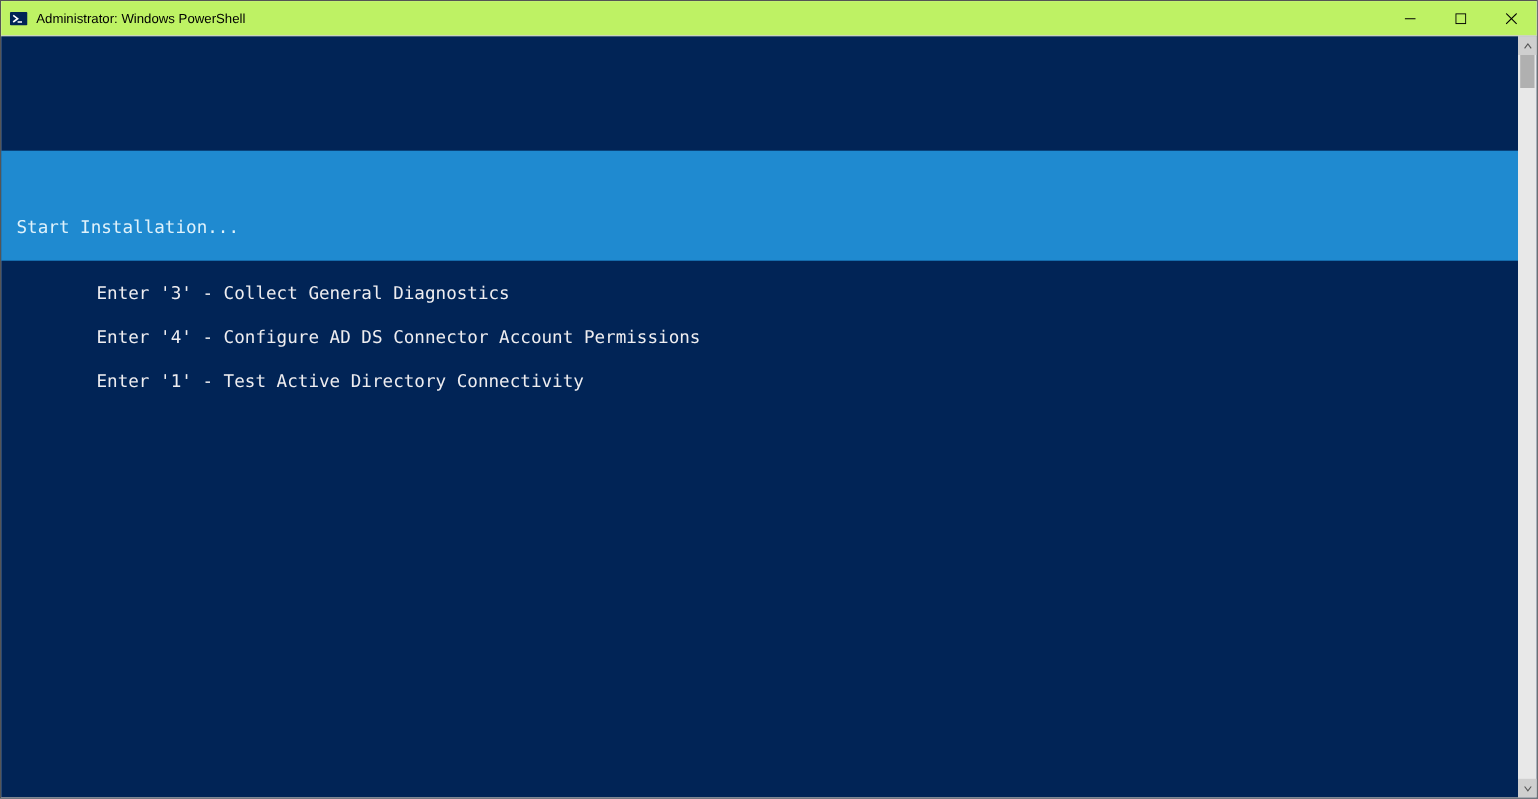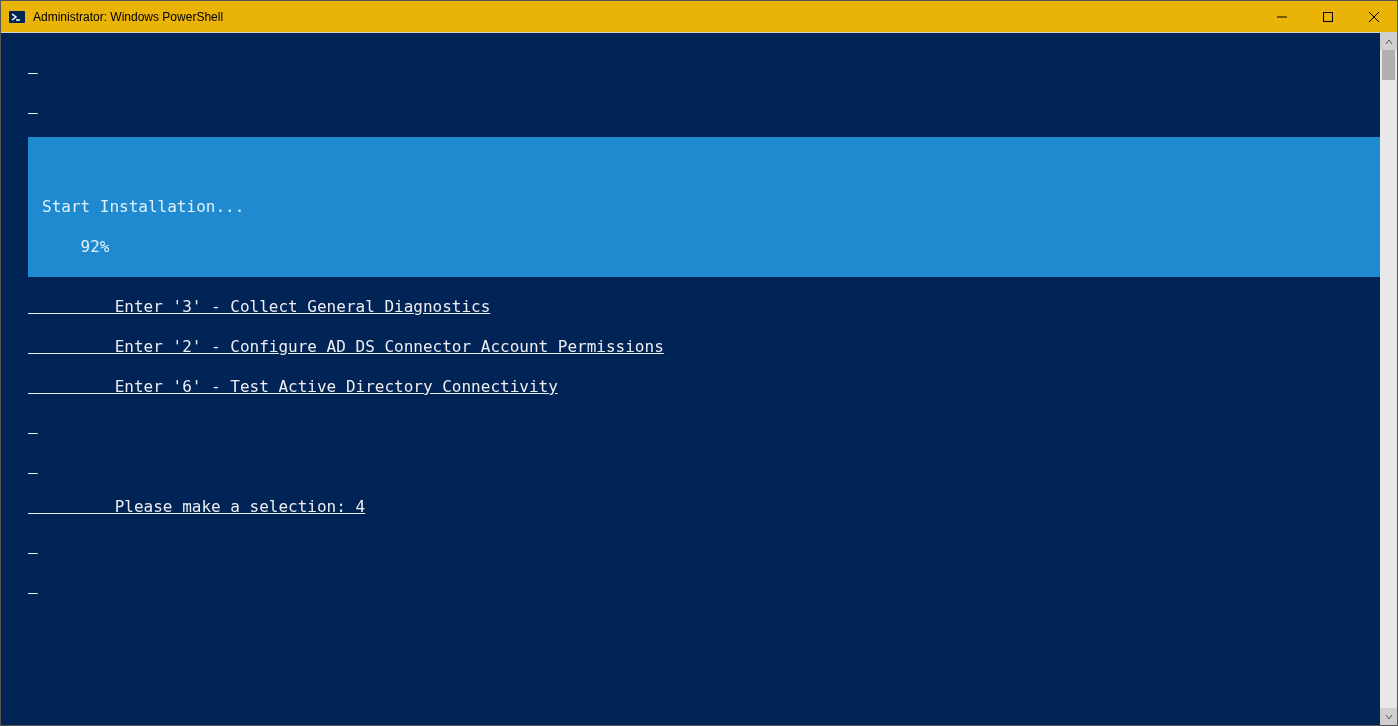--- a/index.html
+++ b/index.html
@@ -10,21 +10,21 @@
     body {
       font-family: "Segoe UI", Tahoma, sans-serif;
       background: #ffffff;
       width: 1398px;
       height: 726px;
       overflow: hidden;
       border: 1px solid #555;
     }
     .titlebar {
       height: 32px;
-      background: #eab308;
+      background: #bef264;
       display: flex;
       align-items: center;
       border-bottom: 1px solid #d0d0d0;
     }
     .titlebar-icon {
       width: 16px;
       height: 16px;
       margin-left: 8px;
       margin-right: 8px;
       display: inline-flex;
@@ -52,21 +52,20 @@
       background: transparent;
       border: none;
       cursor: pointer;
     }
     .console-wrapper {
       position: relative;
       width: 100%;
       height: calc(100% - 32px);
       background: #012456;
       display: flex;
-      padding-left: 27px;
     }
     .console {
       flex: 1;
       font-family: Consolas, "Lucida Console", monospace;
       font-size: 16px;
       line-height: 20px;
       color: #eeedf0;
       white-space: pre;
       overflow: hidden;
       padding-top: 4px;
@@ -83,21 +82,20 @@
     .progress-pct,
     .progress-bar-line {
       padding-left: 14px;
       height: 20px;
     }
     .menu-line,
     .prompt-line,
     .plain-line {
       height: 20px;
       padding-left: 0;
-      text-decoration: underline;
     }
     .scrollbar {
       width: 17px;
       background: #e8e8e8;
       position: relative;
     }
     .scroll-up, .scroll-down {
       position: absolute;
       left: 0;
       width: 17px;
@@ -153,28 +151,26 @@
   </div>
 </div>
 
 <div class="console-wrapper">
   <div class="console">
 <div class="plain-line"> </div>
 <div class="plain-line"> </div>
 <div class="progress-block">
 <div class="blank"></div>
 <div class="progress-title">Start Installation...</div>
-<div class="progress-pct">    92%</div>
 </div>
 <div class="menu-line">         Enter '3' - Collect General Diagnostics</div>
-<div class="menu-line">         Enter '2' - Configure AD DS Connector Account Permissions</div>
-<div class="menu-line">         Enter '6' - Test Active Directory Connectivity</div>
+<div class="menu-line">         Enter '4' - Configure AD DS Connector Account Permissions</div>
+<div class="menu-line">         Enter '1' - Test Active Directory Connectivity</div>
 <div class="plain-line"> </div>
 <div class="plain-line"> </div>
-<div class="prompt-line">         Please make a selection: 4</div>
 <div class="plain-line"> </div>
 <div class="plain-line"> </div>
 
 
 
 
 
 
   </div>
   <div class="scrollbar">

